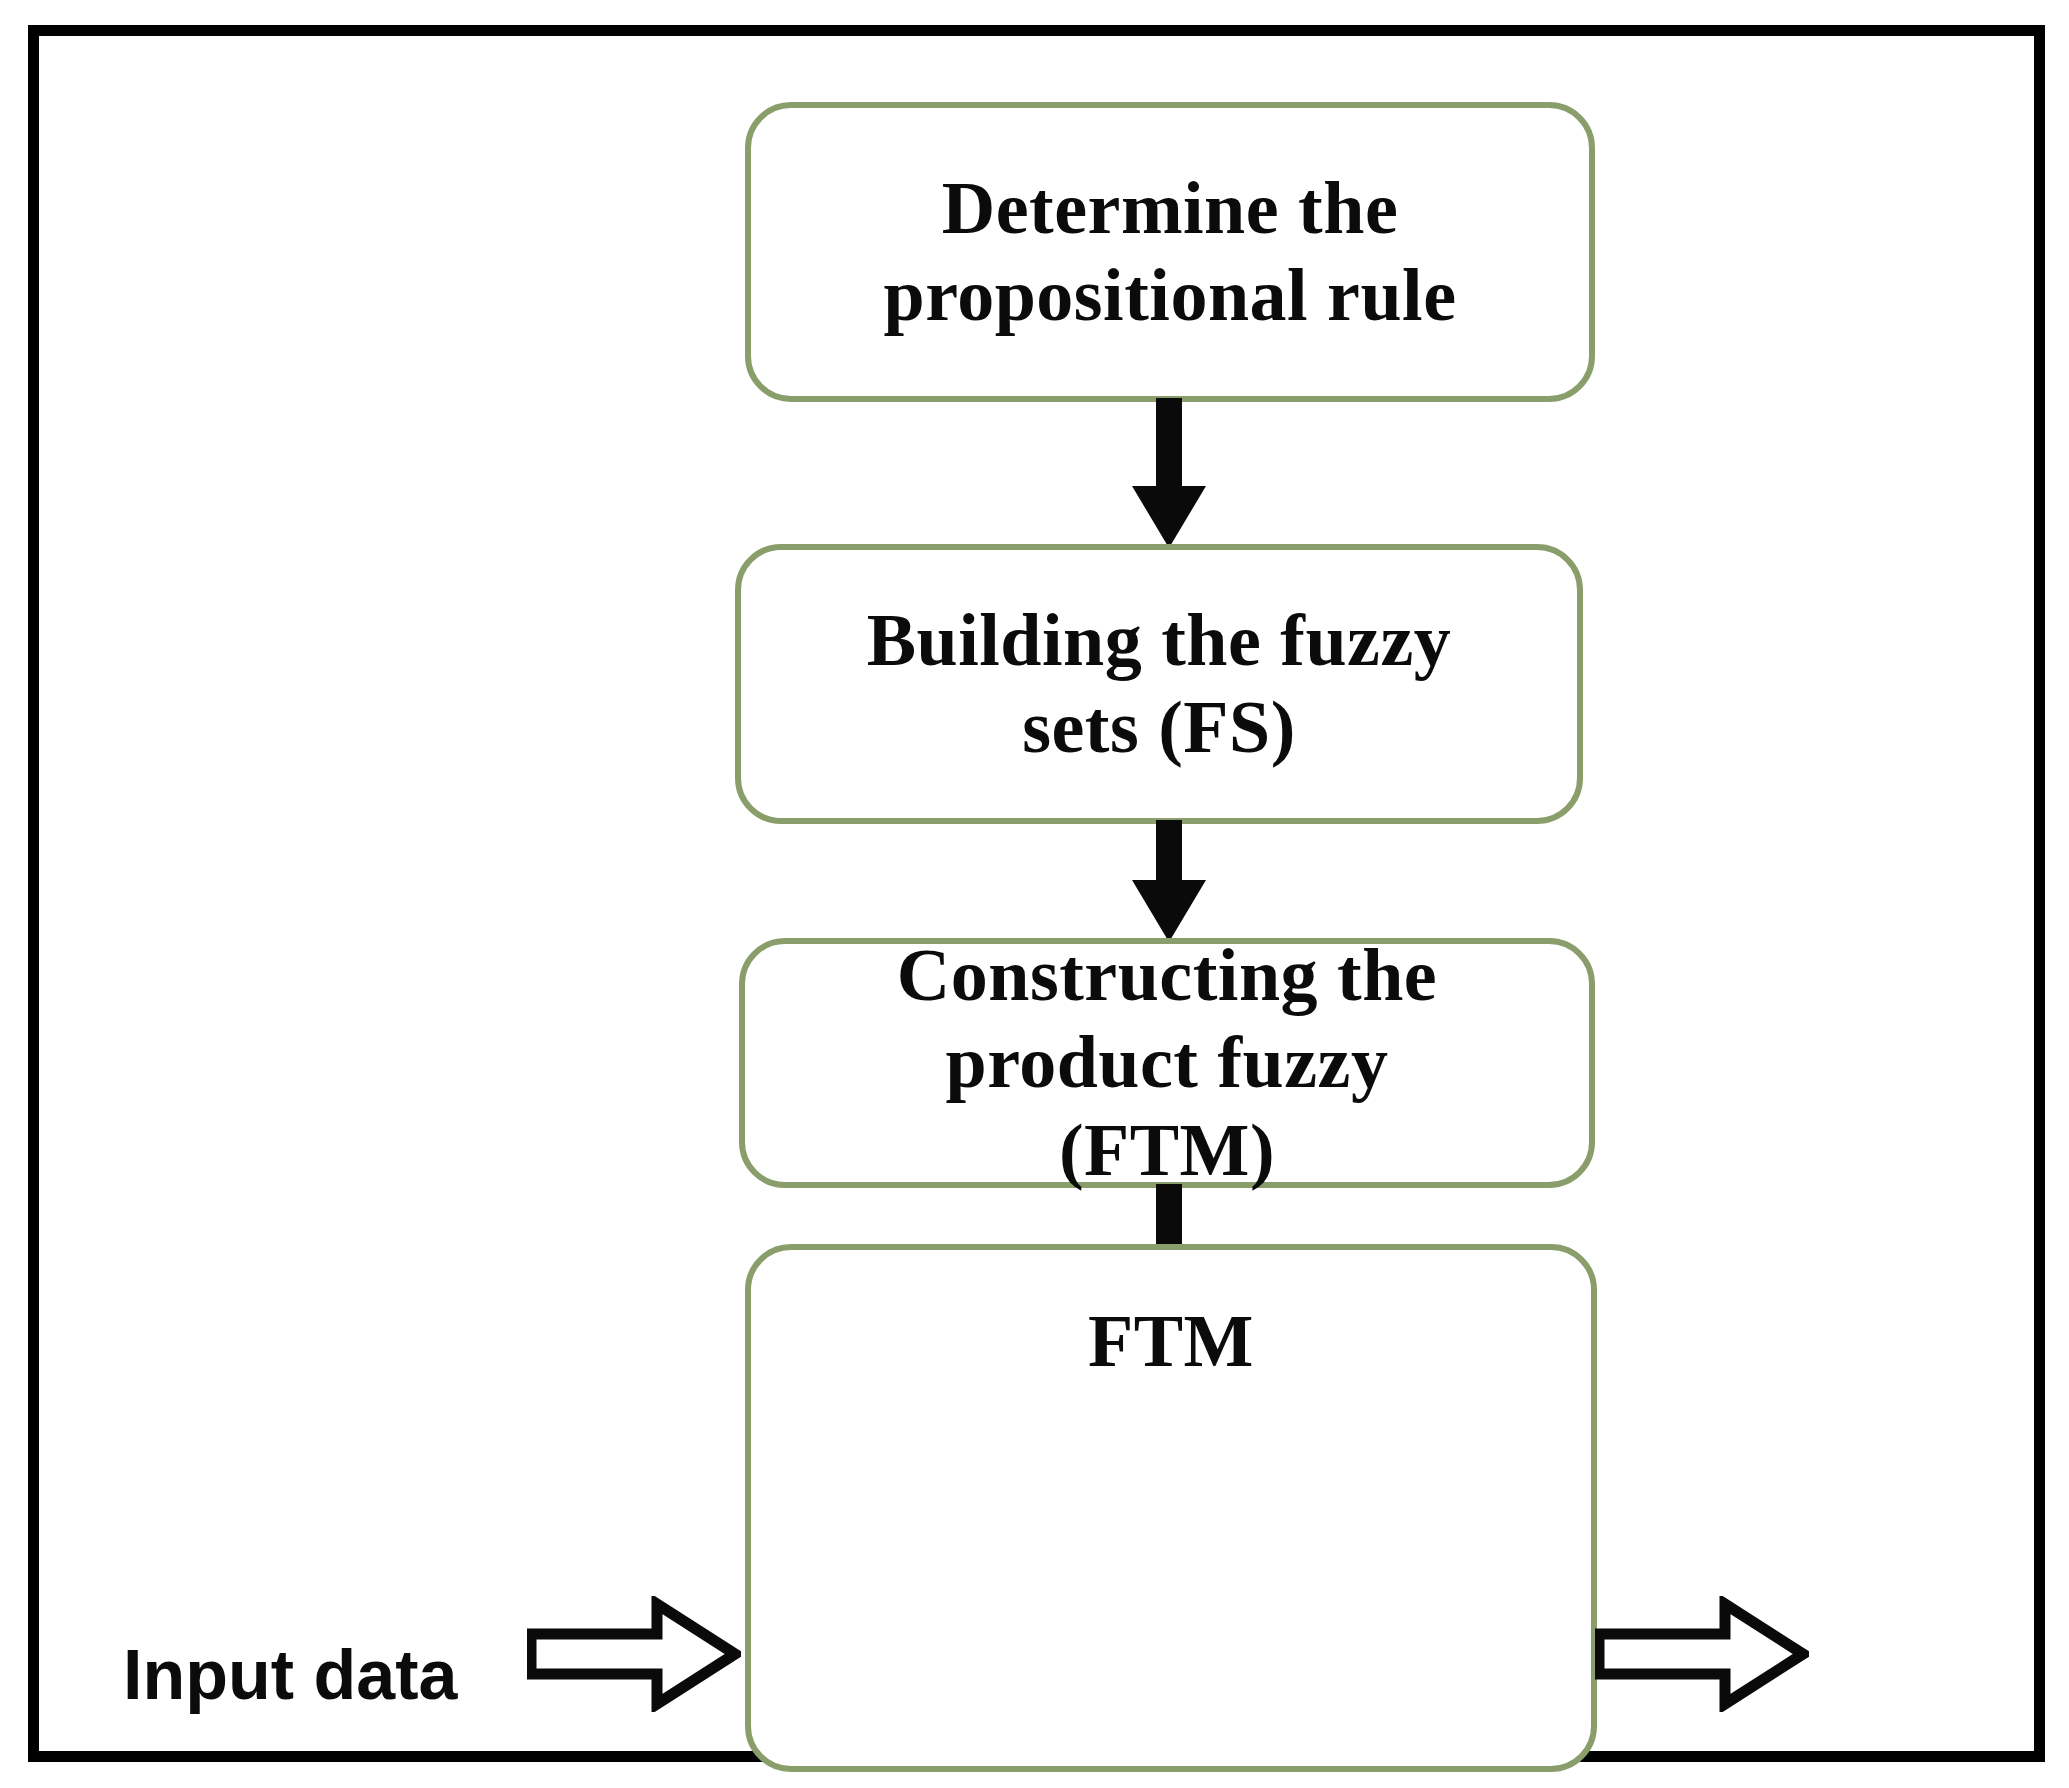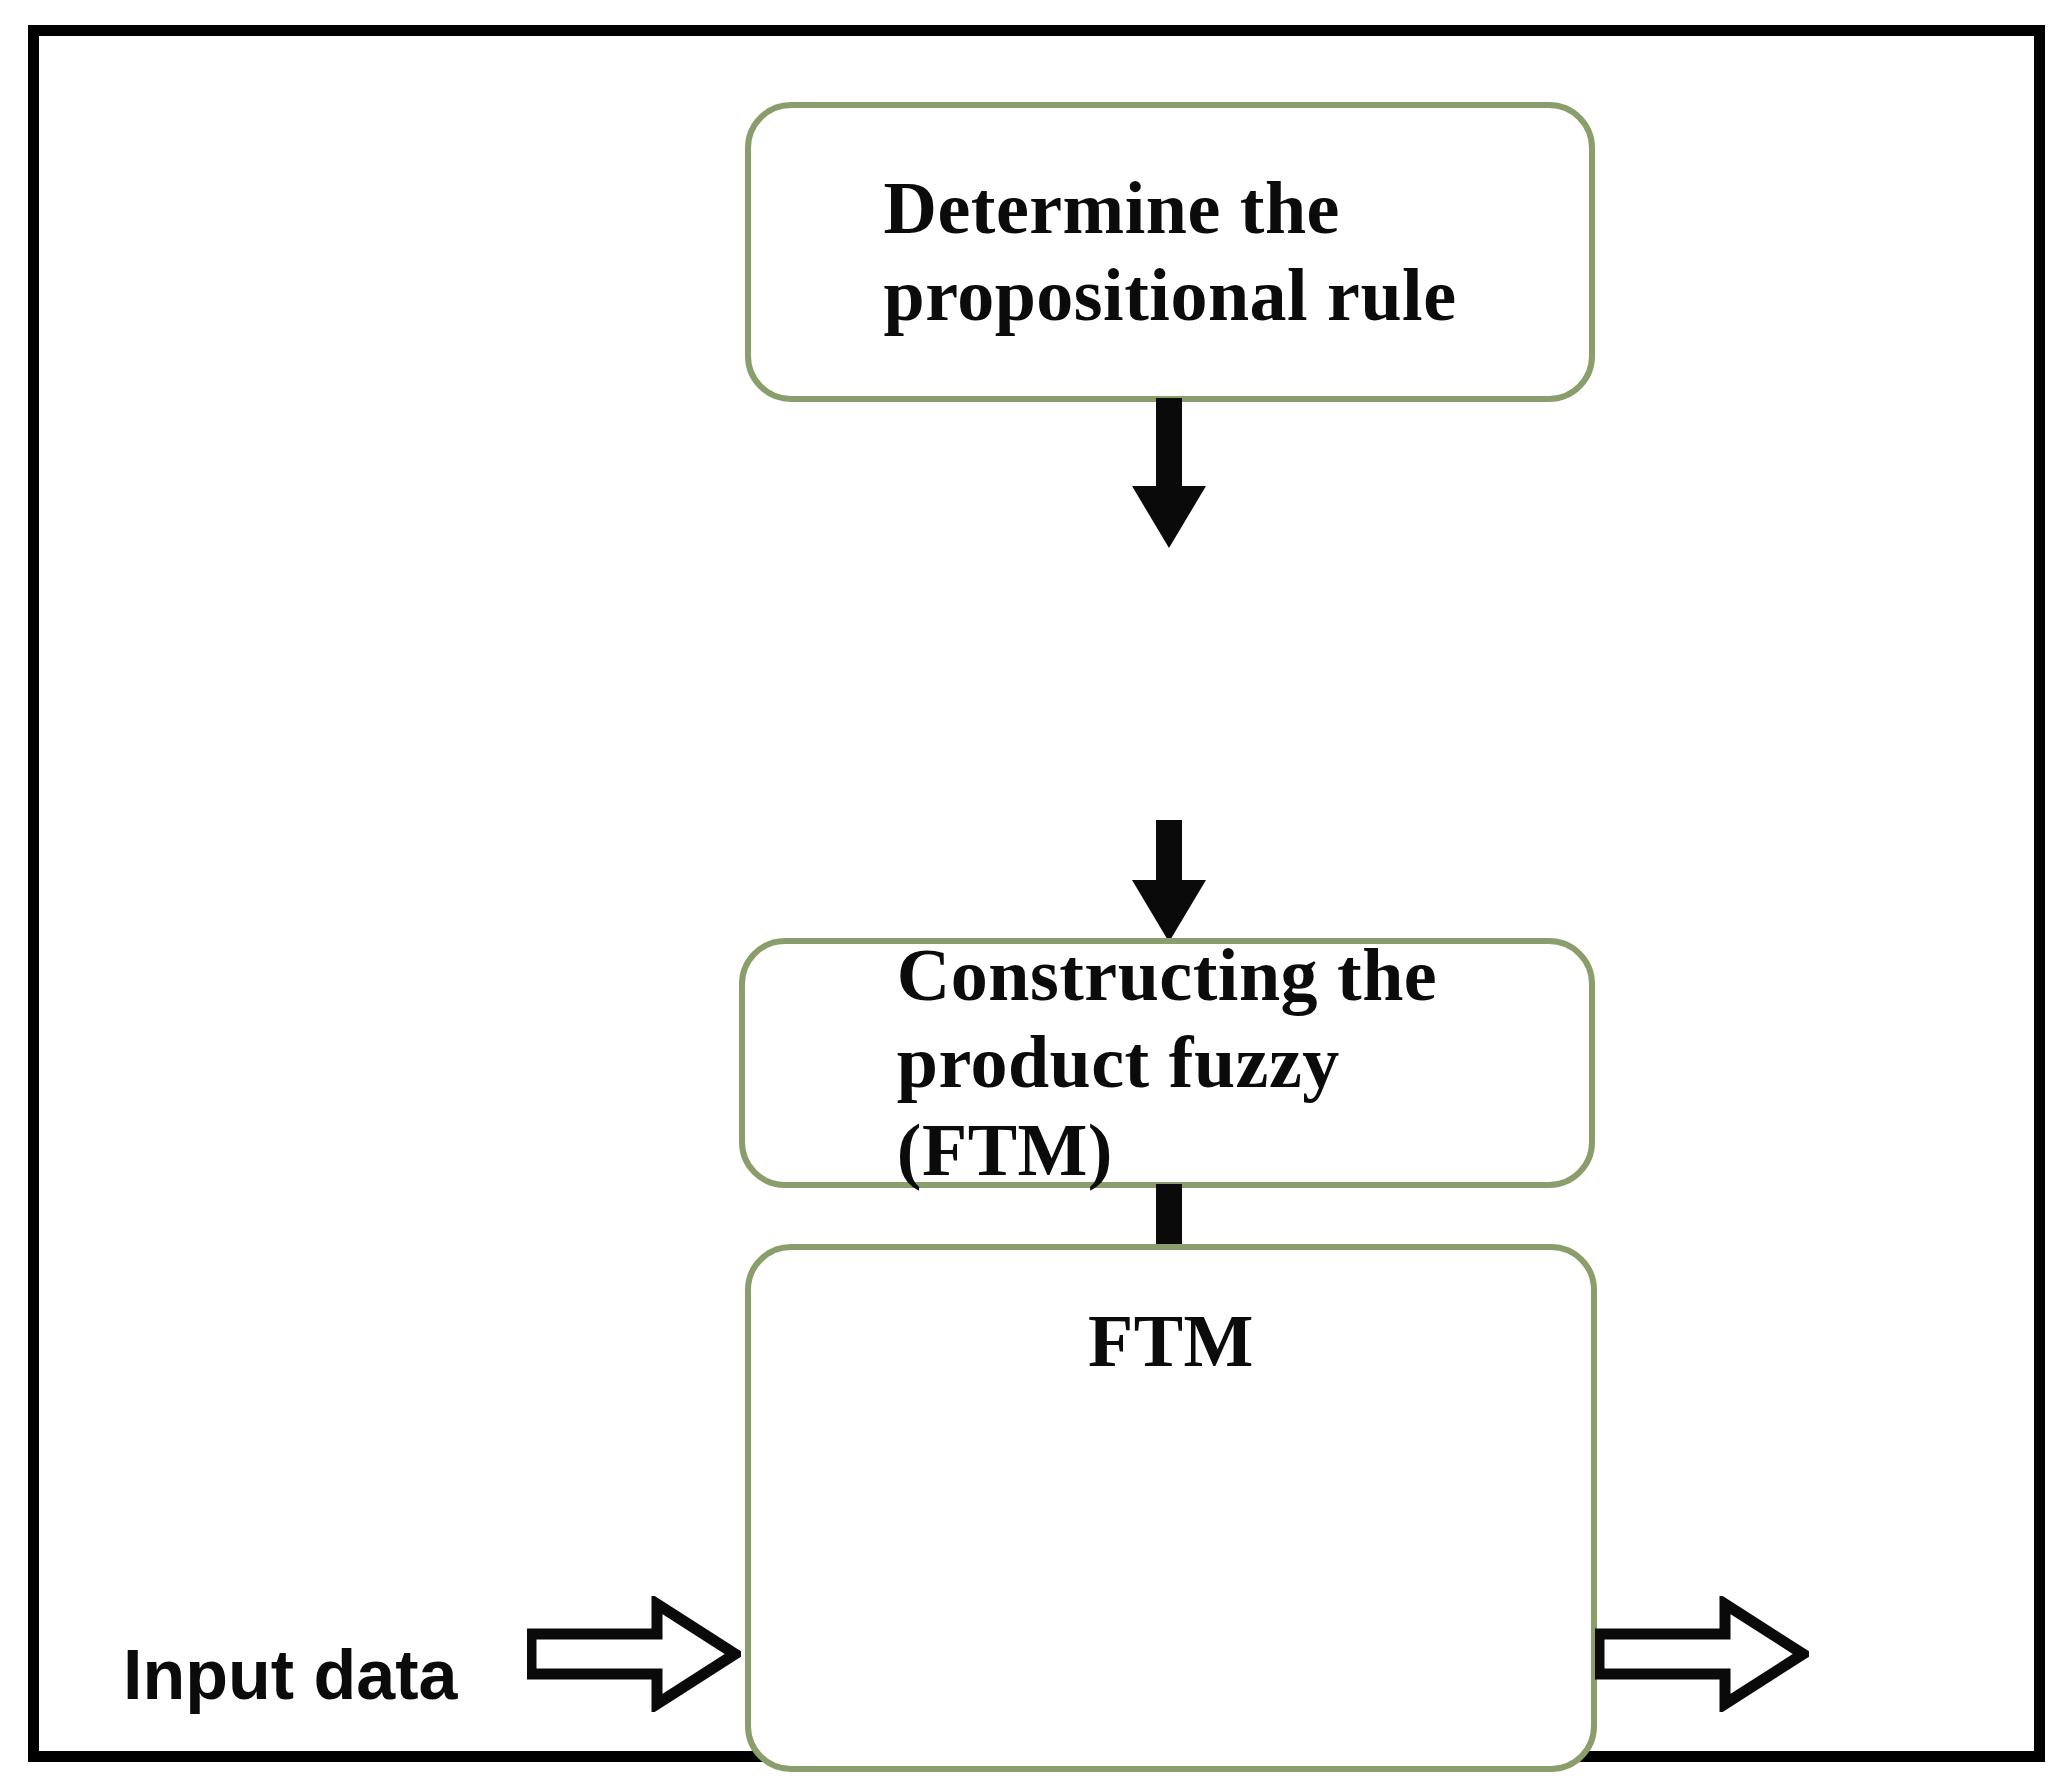--- a/index.html
+++ b/index.html
@@ -30,21 +30,21 @@
   }
   .node-box {
     position: absolute;
     box-sizing: border-box;
     background: #ffffff;
     border: 6px solid #8a9e6b;
     border-radius: 46px;
     display: flex;
     align-items: center;
     justify-content: center;
-    text-align: left;
+    text-align: center;
   }
   .node-label {
     font-family: "Liberation Serif", serif;
     font-weight: bold;
     color: #0b0b0b;
     font-size: 74px;
     line-height: 1.18;
     letter-spacing: 0.5px;
     white-space: pre-line;
     padding: 0 22px;
@@ -122,20 +122,24 @@
     <div class="node-box" id="box-determine">
       <span class="node-label">Determine the
 propositional rule</span>
     </div>
 
     <div class="v-arrow" id="arrow-1">
       <div class="stem"></div>
       <div class="head"></div>
     </div>
 
+    <div class="node-box" id="box-building">
+      <span class="node-label">Building the fuzzy
+sets (FS)</span>
+    </div>
 
     <div class="v-arrow" id="arrow-2">
       <div class="stem"></div>
       <div class="head"></div>
     </div>
 
     <div class="node-box" id="box-constructing">
       <span class="node-label">Constructing the
 product fuzzy
 (FTM)</span>

